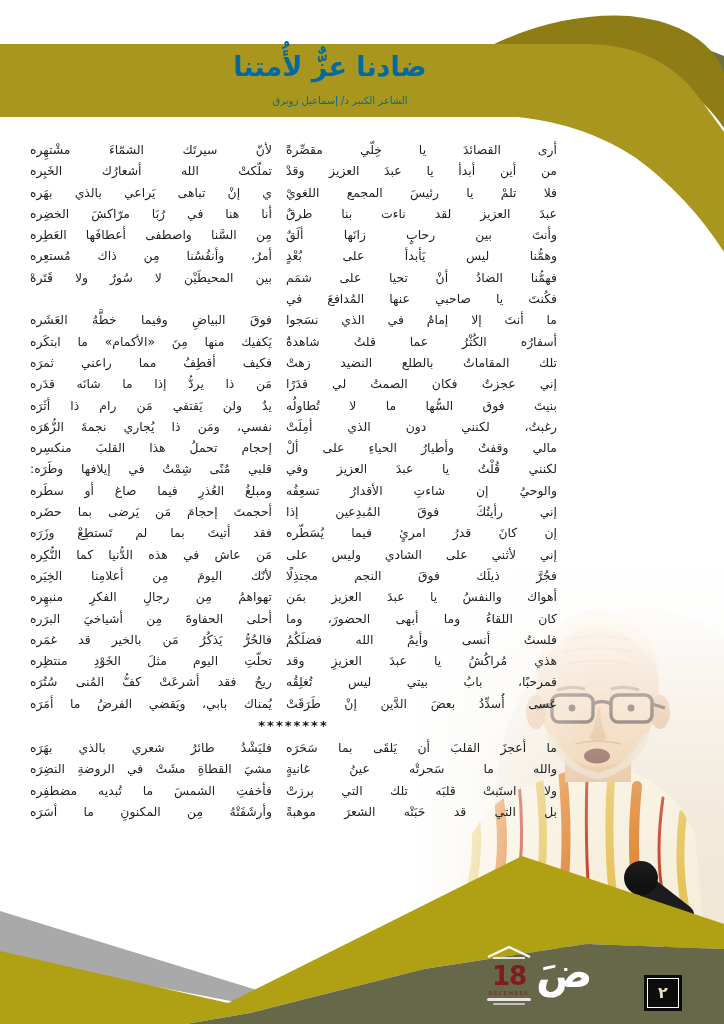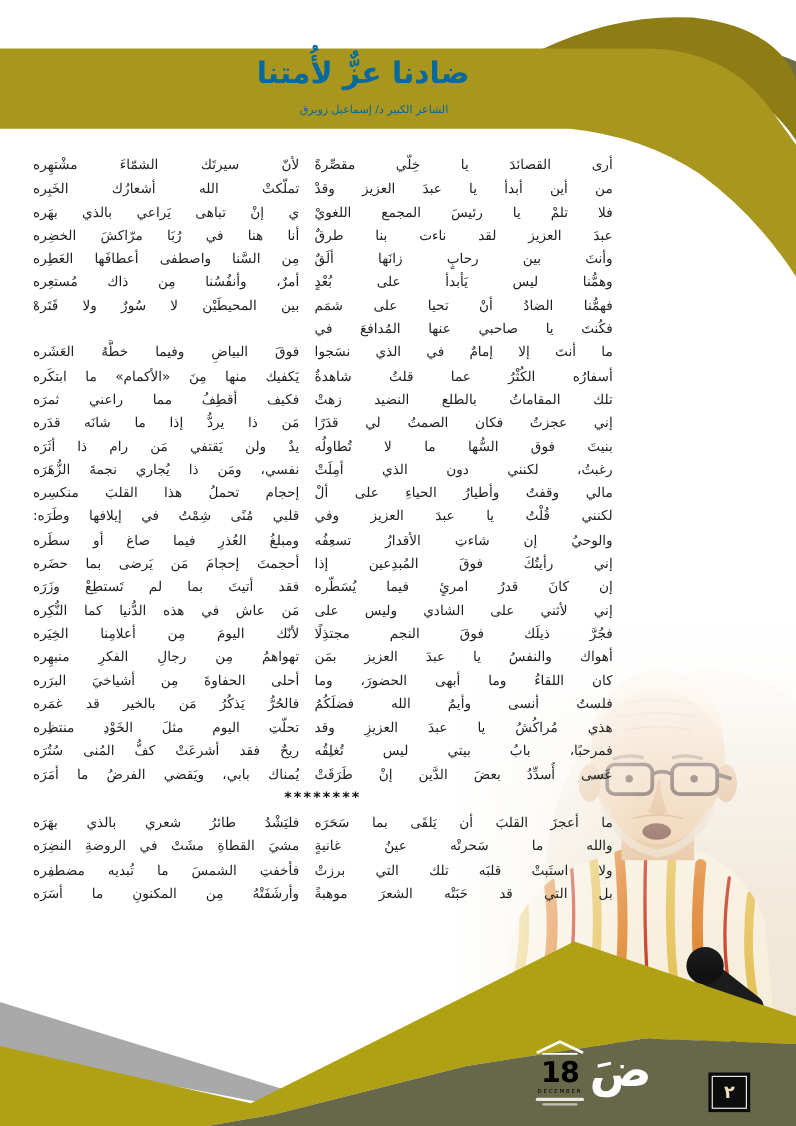--- a/index.html
+++ b/index.html
@@ -16,21 +16,21 @@
   .poem{position:absolute;left:30px;top:139px;width:527px;z-index:2;direction:rtl;color:#1f1f1f;}
   .verse-row{display:flex;flex-direction:row;justify-content:space-between;height:21.3px;align-items:center;}
   .hemistich{font-size:12.4px;line-height:21.3px;text-align:justify;text-align-last:justify;
              -moz-text-align-last:justify;white-space:nowrap;overflow:hidden;}
   .h-first{width:271px;}   
   .h-second{width:242px;}  
   .separator-row{height:23px;text-align:center;font-size:13px;font-weight:bold;
                  letter-spacing:2px;color:#111;line-height:23px;}
 
   
-  .logo18{position:absolute;left:481px;top:944px;width:56px;z-index:3;color:#000000;text-align:center;}
+  .logo18{position:absolute;left:481px;top:944px;width:56px;z-index:3;color:#7f1d1d;text-align:center;}
   .logo18 .num{font-size:26px;font-weight:bold;line-height:26px;letter-spacing:-1px;}
   .logo18 .month{font-size:5px;letter-spacing:1.6px;line-height:6px;margin-top:1px;}
   .tiny-dash{height:3px;border-radius:2px;background:rgba(255,255,255,.85);margin:2px 6px 0 6px;}
   .tiny-dash.short{margin:2px 12px 0 12px;height:2px;background:rgba(255,255,255,.6);}
   .dad-logo{position:absolute;left:536px;top:942px;z-index:3;color:#fff;font-size:42px;
             font-weight:bold;line-height:62px;direction:rtl;}
   .page-num-box{position:absolute;left:644px;top:975px;width:38px;height:36px;z-index:3;background:#0c0c0c;
                 display:flex;align-items:center;justify-content:center;}
   .page-num-inner{width:30px;height:28px;border:1.5px solid #ffffff;display:flex;align-items:center;
                   justify-content:center;background:#0c0c0c;}

